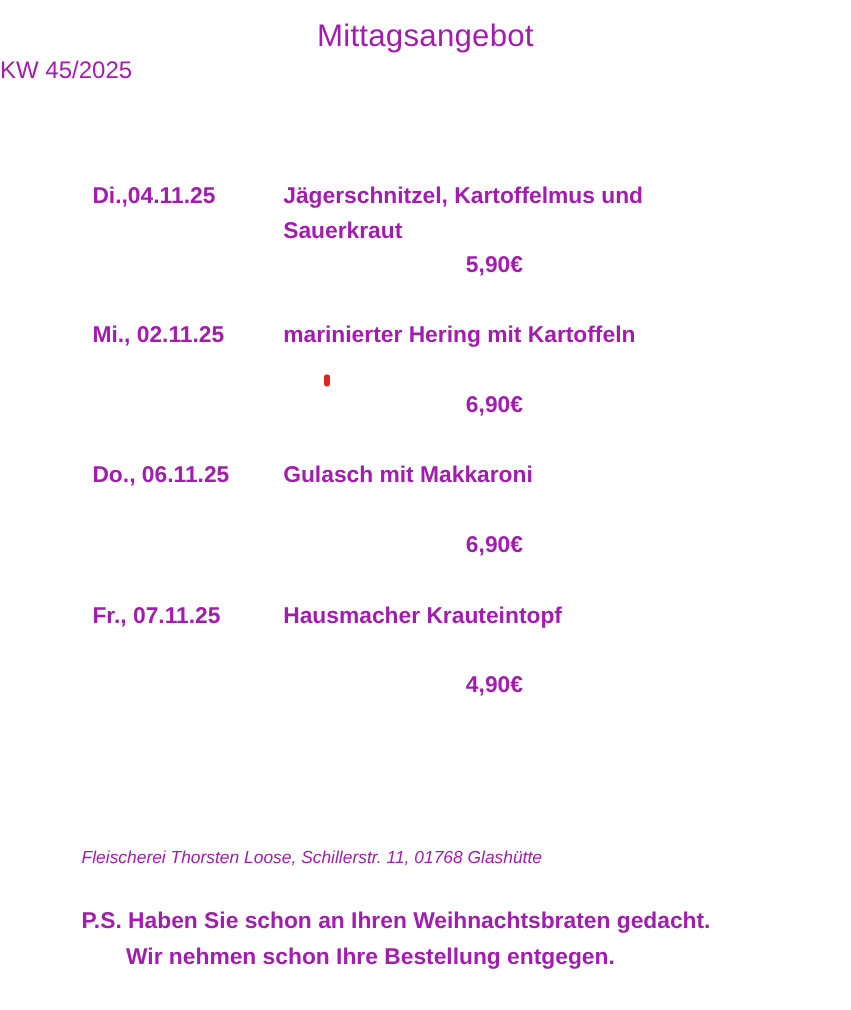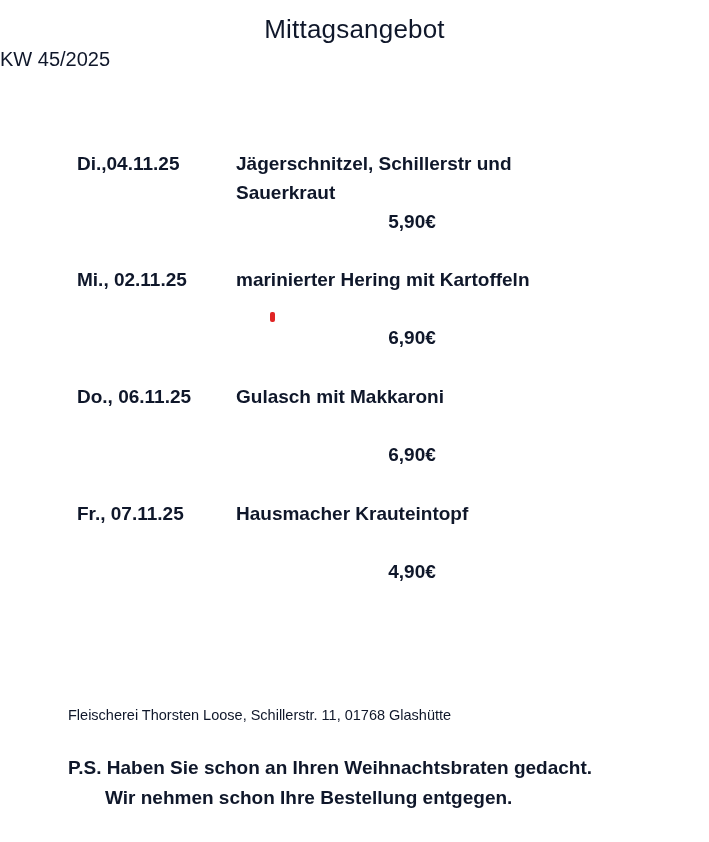--- a/index.html
+++ b/index.html
@@ -6,21 +6,21 @@
     margin: 0;
     padding: 0;
     background: #ffffff;
   }
   .page {
     position: relative;
     width: 709px;
     height: 842px;
     background: #ffffff;
     font-family: "Liberation Sans", sans-serif;
-    color: #0f172a;
+    color: #a21caf;
     overflow: hidden;
   }
   .title {
     position: absolute;
     top: 13px;
     left: 0;
     width: 709px;
     text-align: center;
     font-size: 26px;
     line-height: 32px;
@@ -81,20 +81,21 @@
     height: 10px;
     border-radius: 2px;
     background: #e02424;
   }
   .address {
     position: absolute;
     left: 68px;
     top: 706px;
     width: 600px;
     font-family: "Liberation Sans", sans-serif;
+    font-style: italic;
     font-size: 14.5px;
     line-height: 18px;
     font-weight: 400;
     white-space: nowrap;
   }
   .ps-block {
     position: absolute;
     left: 0;
     top: 753px;
     width: 709px;
@@ -119,21 +120,21 @@
 <body>
 
 <div class="page">
 
   <div class="title">Mittagsangebot</div>
   <div class="subtitle">KW 45/2025</div>
 
   <div class="menu-row row-1">
     <div class="date">Di.,04.11.25</div>
     <div class="dish">
-      <div class="dish-line">Jägerschnitzel, Schillerstr und</div>
+      <div class="dish-line">Jägerschnitzel, Kartoffelmus und</div>
       <div class="dish-line">Sauerkraut</div>
     </div>
     <div class="price">5,90€</div>
   </div>
 
   <div class="menu-row row-2">
     <div class="date">Mi., 02.11.25</div>
     <div class="dish">
       <div class="dish-line">marinierter Hering mit Kartoffeln</div>
     </div>

